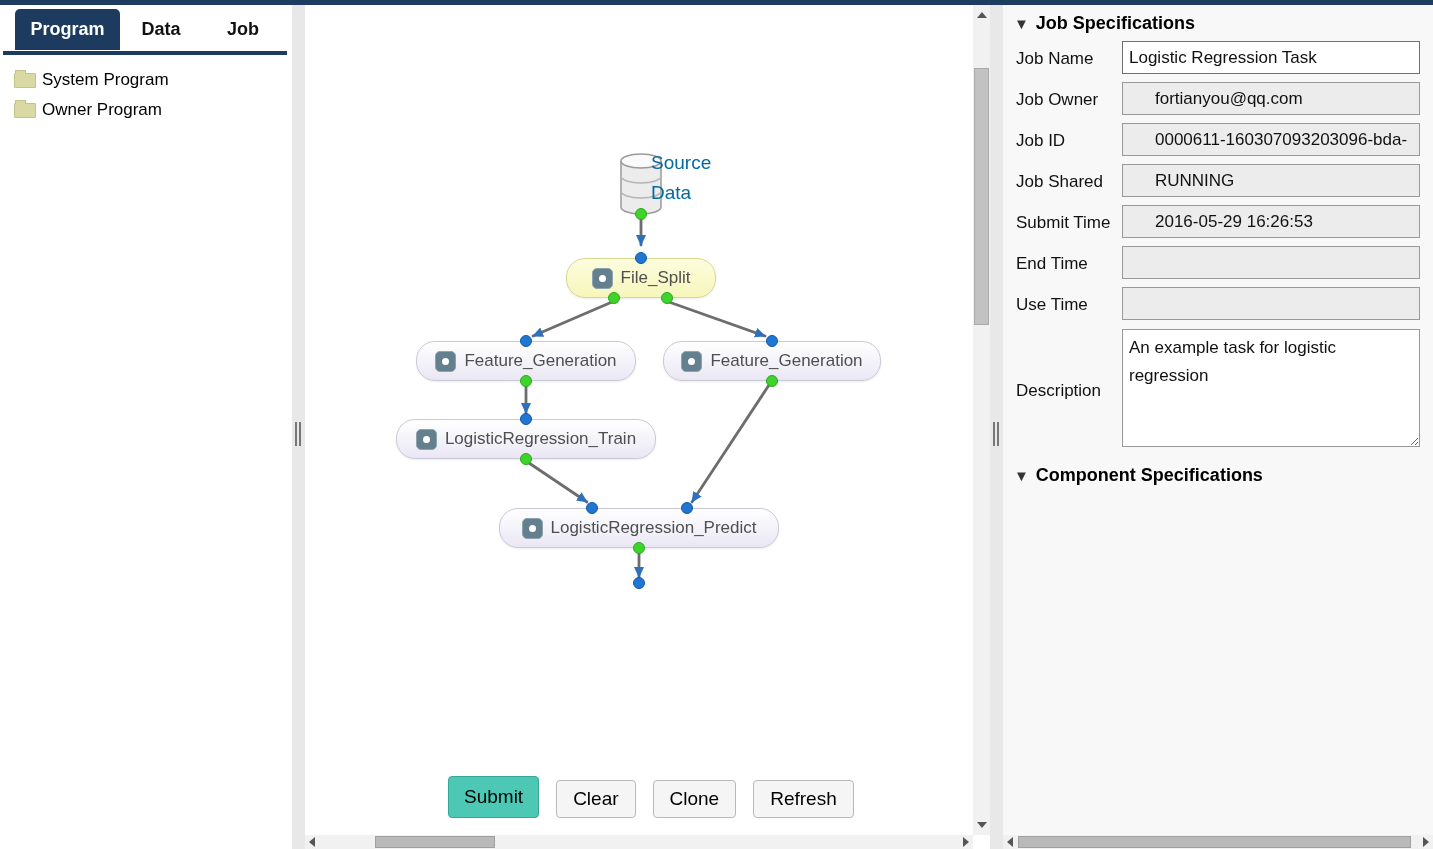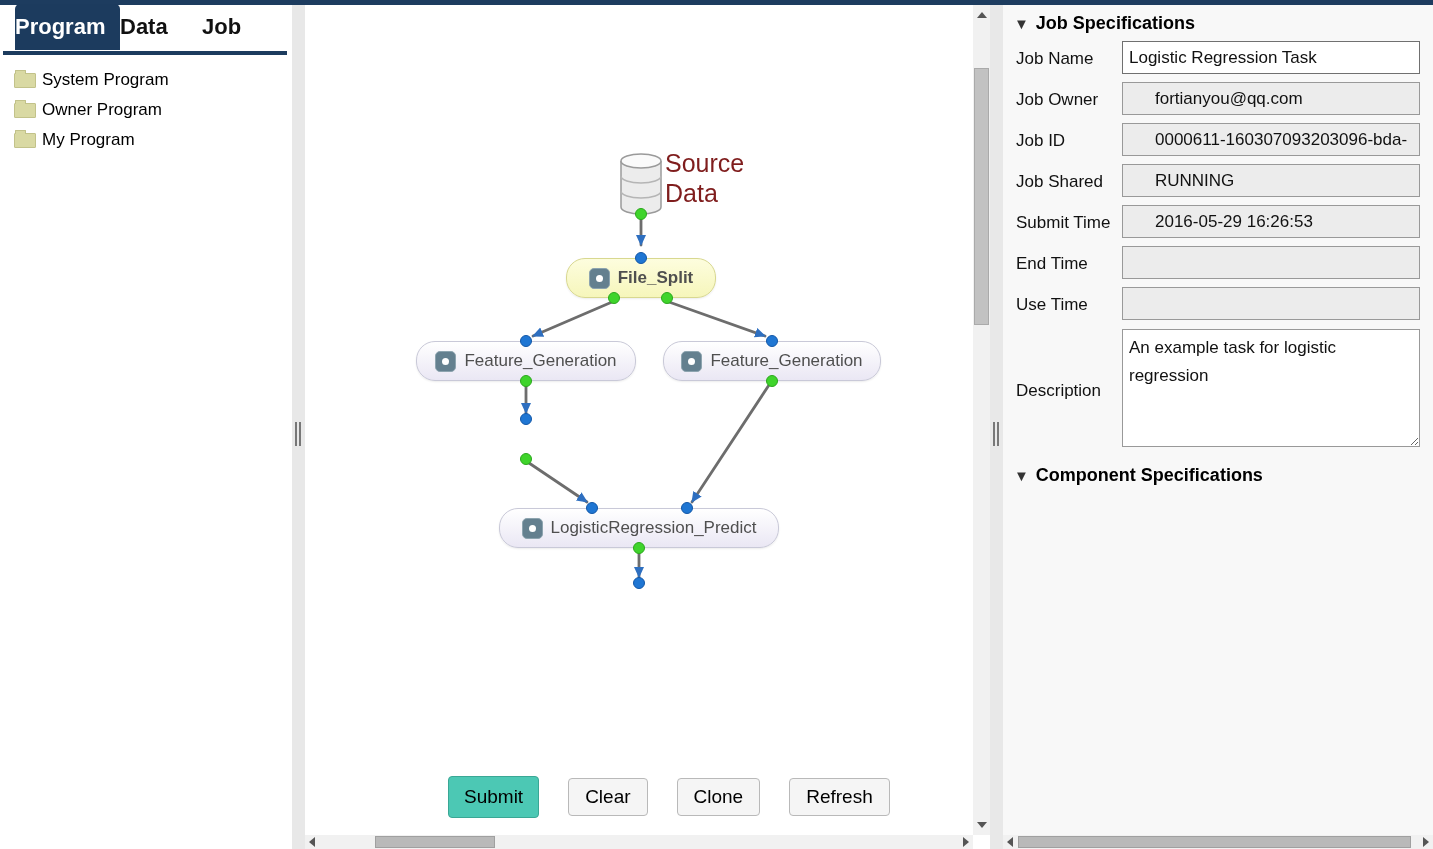--- a/index.html
+++ b/index.html
@@ -5,21 +5,21 @@
   * { margin:0; padding:0; box-sizing:border-box; }
   html,body { width:1433px; height:849px; overflow:hidden; background:#fff;
               font-family:"Liberation Sans", sans-serif; }
 
   .topbar { height:5px; background:#1d3c5f; width:100%; }
   .main { display:flex; height:844px; }
 
   
   .sidebar { width:292px; background:#fff; position:relative; }
   .tabs { display:flex; align-items:flex-end; padding-left:15px; height:45px; }
-  .tab { font-weight:bold; font-size:22px; color:#111; padding:10px 0; text-align:left; cursor:pointer; }
+  .tab { font-weight:bold; font-size:18px; color:#111; padding:10px 0; text-align:center; cursor:pointer; }
   .tab.active { background:#1c3b5e; color:#fff; border-radius:5px 5px 0 0; width:105px; }
   .tab.plain { width:82px; }
   .tab-underline { position:absolute; left:3px; top:46px; width:284px; height:4px; background:#1c3b5e; }
   .folder-list { list-style:none; position:absolute; top:60px; left:0; width:100%; }
   .folder-list li { display:flex; align-items:center; height:30px; padding-left:14px; font-size:17px; color:#000; cursor:pointer; }
   .folder-icon { width:22px; height:15px; background:#d9d9a3; border:1px solid #c2c28a; border-radius:1px;
                  margin-right:6px; position:relative; flex:0 0 auto; }
   .folder-icon::before { content:""; position:absolute; top:-4px; left:0; width:9px; height:3px;
                  background:#d9d9a3; border:1px solid #c2c28a; border-bottom:none; border-radius:1px 1px 0 0; }
 
@@ -30,33 +30,33 @@
 
   
   .canvas-wrap { width:685px; display:flex; flex-wrap:wrap; }
   .canvas { position:relative; width:668px; height:830px; background:#fff; overflow:hidden; }
   .edges { position:absolute; left:0; top:0; }
 
   .node { position:absolute; height:40px; display:flex; align-items:center; justify-content:center; gap:8px;
           background:linear-gradient(#ffffff, #eae7f4); border:1px solid #c9c9d8; border-radius:19px;
           font-size:17px; color:#4f4f4f; white-space:nowrap; cursor:move;
           box-shadow:0 1px 2px rgba(0,0,0,0.08); }
-  .node.selected { background:linear-gradient(#fdfdde, #f6f6bb); border-color:#d8d890;font-weight:bold; }
+  .node.selected { background:linear-gradient(#fdfdde, #f6f6bb); border-color:#d8d890; }
   .node-icon { width:21px; height:21px; background:#64808f; border:1px solid #8da4af; border-radius:5px;
                display:flex; align-items:center; justify-content:center; flex:0 0 auto; }
   .node-icon i { width:7px; height:7px; background:#fff; border-radius:50%; }
 
   .port { position:absolute; width:12px; height:12px; border-radius:50%; cursor:crosshair; }
   .port.blue  { background:#1f76d3; border:1px solid #1257a8; }
   .port.green { background:#3fd42b; border:1px solid #2aa81c; }
 
   .db-node { position:absolute; left:314px; top:147px; cursor:move; }
-  .db-label { position:absolute; left:46px; top:-4px; font-size:25px; line-height:30px; color:#7f1d1d; white-space:nowrap; }
-
-  .btn-row { position:absolute; left:143px; top:771px; display:flex; align-items:center; gap:29px; }
+  .db-label { position:absolute; left:32px; top:-4px; font-size:19px; line-height:30px; color:#0369a1; white-space:nowrap; }
+
+  .btn-row { position:absolute; left:143px; top:771px; display:flex; align-items:flex-end; gap:17px; }
   .btn { font-size:19px; color:#000; background:#f5f5f5; border:1px solid #b9b9b9; border-radius:4px;
          height:38px; padding:0 16px; cursor:pointer; font-family:"Liberation Sans",sans-serif; }
   .btn.primary { background:#4cc8b4; border-color:#3aa795; height:42px; padding:0 15px; }
 
   
   .vscroll { width:17px; height:830px; background:#f1f1f1; position:relative; }
   .vthumb { position:absolute; left:1px; top:63px; width:15px; height:257px; background:#c2c2c2; border:1px solid #aaa; }
   .arrow { position:absolute; width:0; height:0; }
   .up    { left:4px; top:7px;    border-left:5px solid transparent; border-right:5px solid transparent; border-bottom:6px solid #555; }
   .down  { left:4px; bottom:7px; border-left:5px solid transparent; border-right:5px solid transparent; border-top:6px solid #555; }
@@ -99,24 +99,20 @@
     <div class="tab-underline"></div>
     <ul class="folder-list">
       <li>
         <span class="folder-icon"></span>
         <span>System Program</span>
       </li>
       <li>
         <span class="folder-icon"></span>
         <span>Owner Program</span>
       </li>
-      <li>
-        <span class="folder-icon"></span>
-        <span>My Program</span>
-      </li>
     </ul>
   </aside>
 
   <div class="splitter">
     <span class="grip"></span>
   </div>
 
   <div class="canvas-wrap">
     <div class="canvas">
 
@@ -161,20 +157,26 @@
             <i></i>
           </span>
         <span>Feature_Generation</span>
       </div>
       <div class="node" style="left:358px; top:336px; width:218px;">
         <span class="node-icon">
             <i></i>
           </span>
         <span>Feature_Generation</span>
       </div>
+      <div class="node" style="left:91px; top:414px; width:260px;">
+        <span class="node-icon">
+            <i></i>
+          </span>
+        <span>LogisticRegression_Train</span>
+      </div>
       <div class="node" style="left:194px; top:503px; width:280px;">
         <span class="node-icon">
             <i></i>
           </span>
         <span>LogisticRegression_Predict</span>
       </div>
 
       <span class="port green" style="left:330px; top:203px;"></span>
       <span class="port blue" style="left:330px; top:247px;"></span>
       <span class="port green" style="left:303px; top:287px;"></span>

